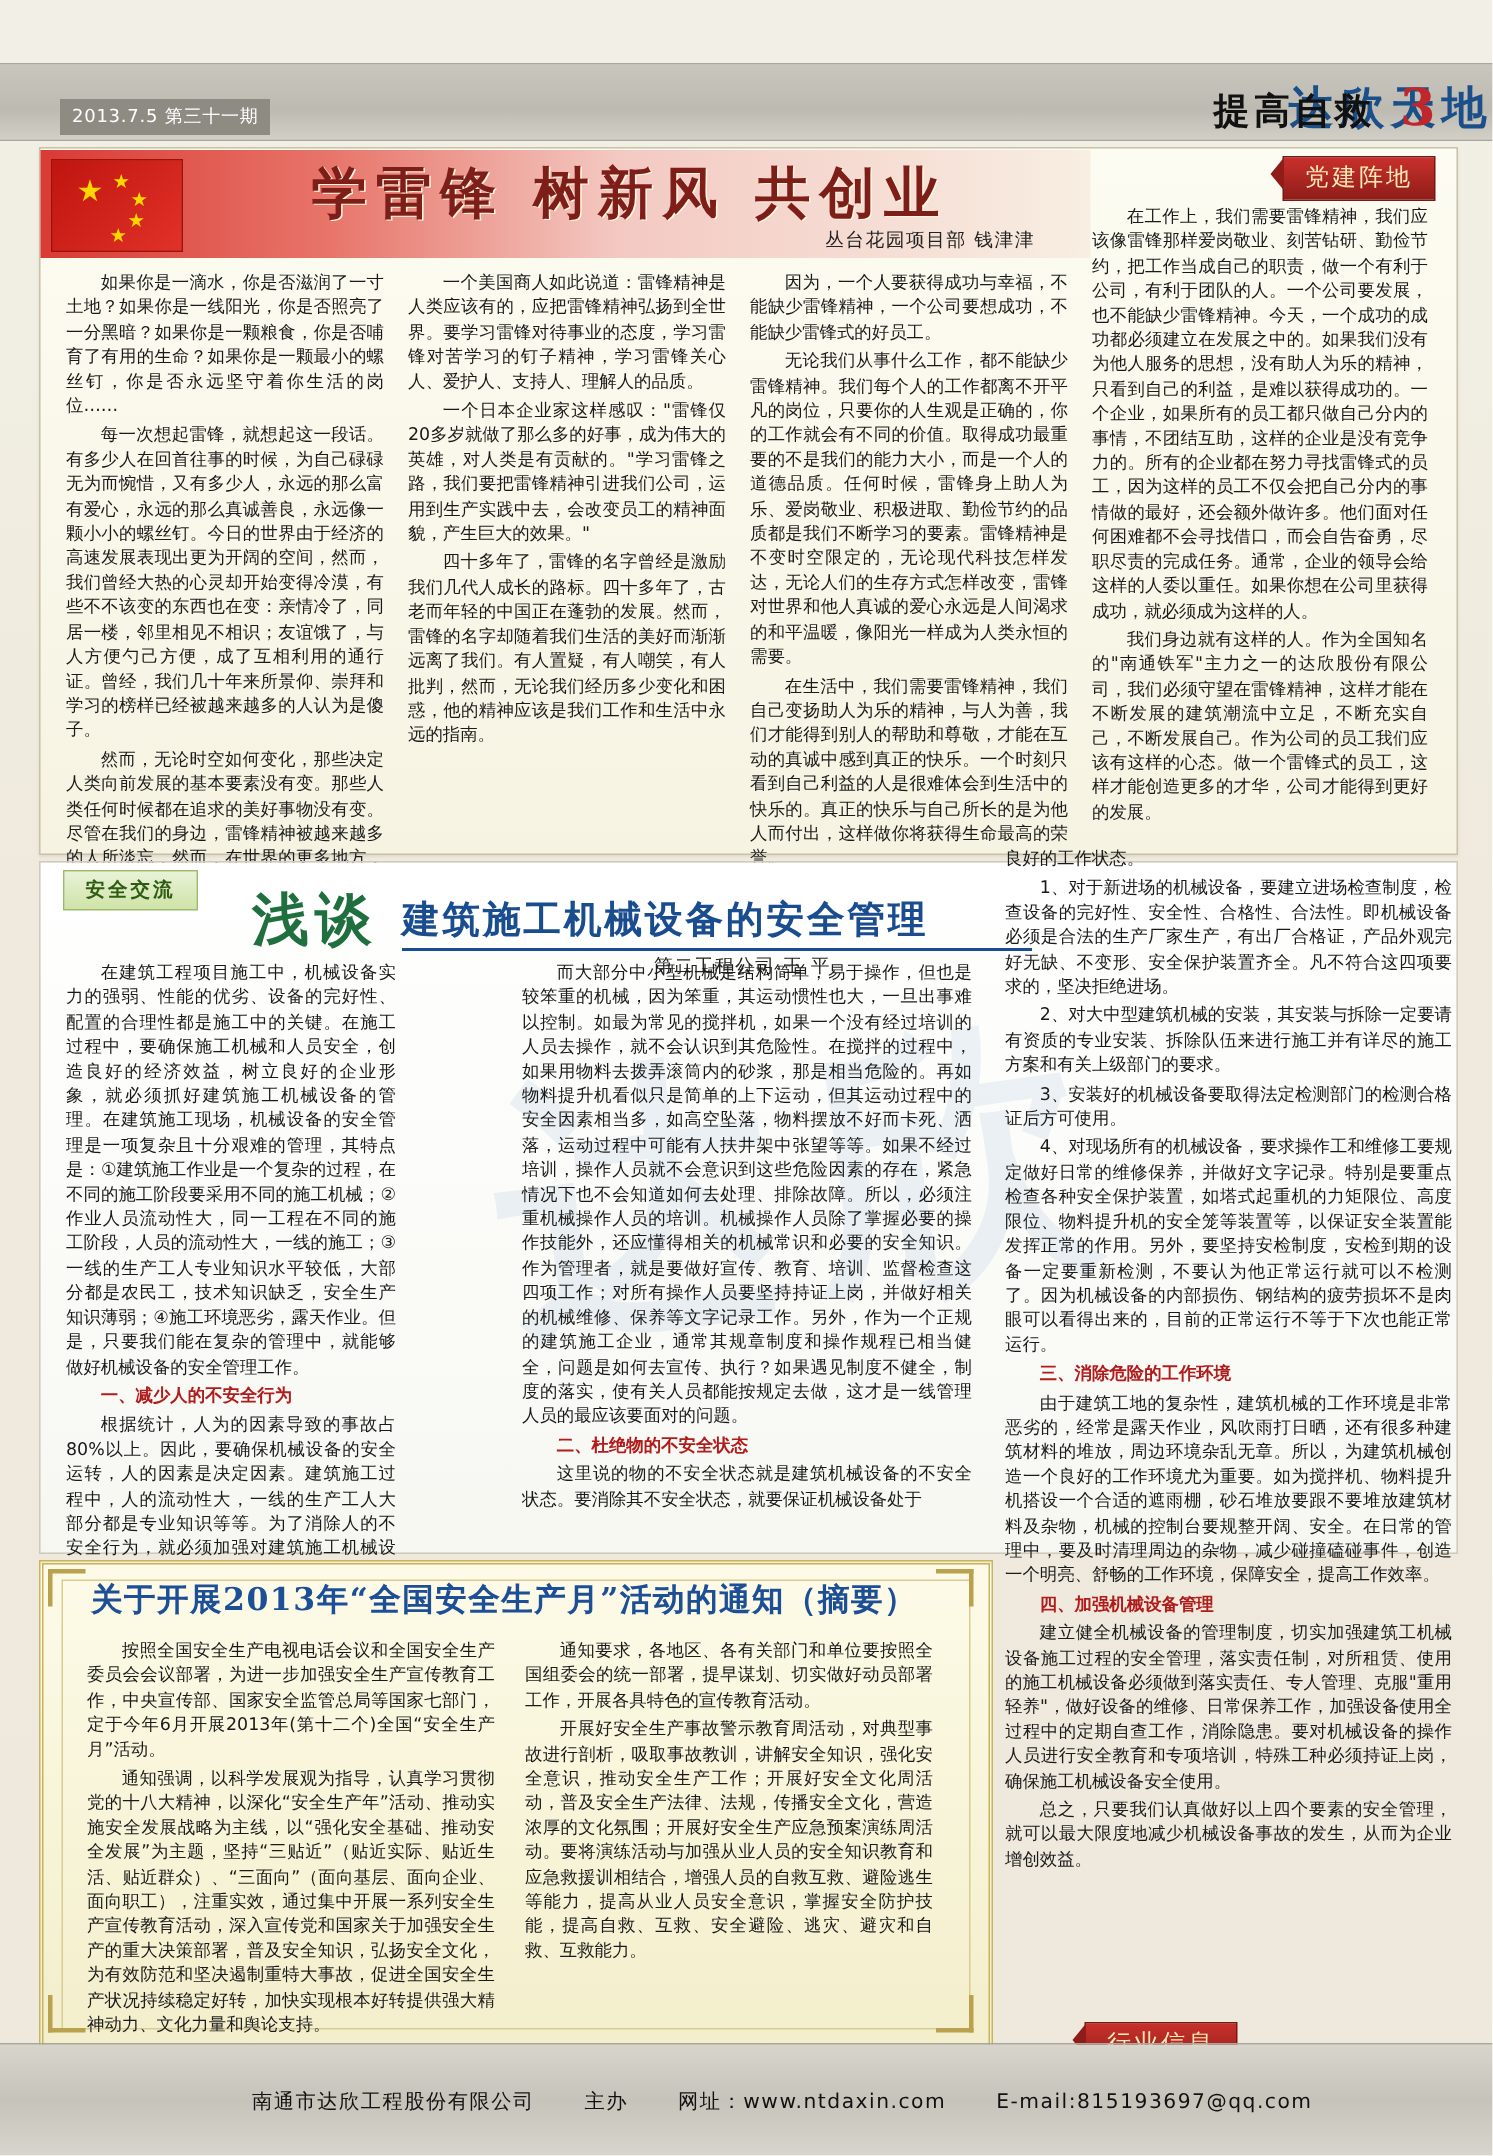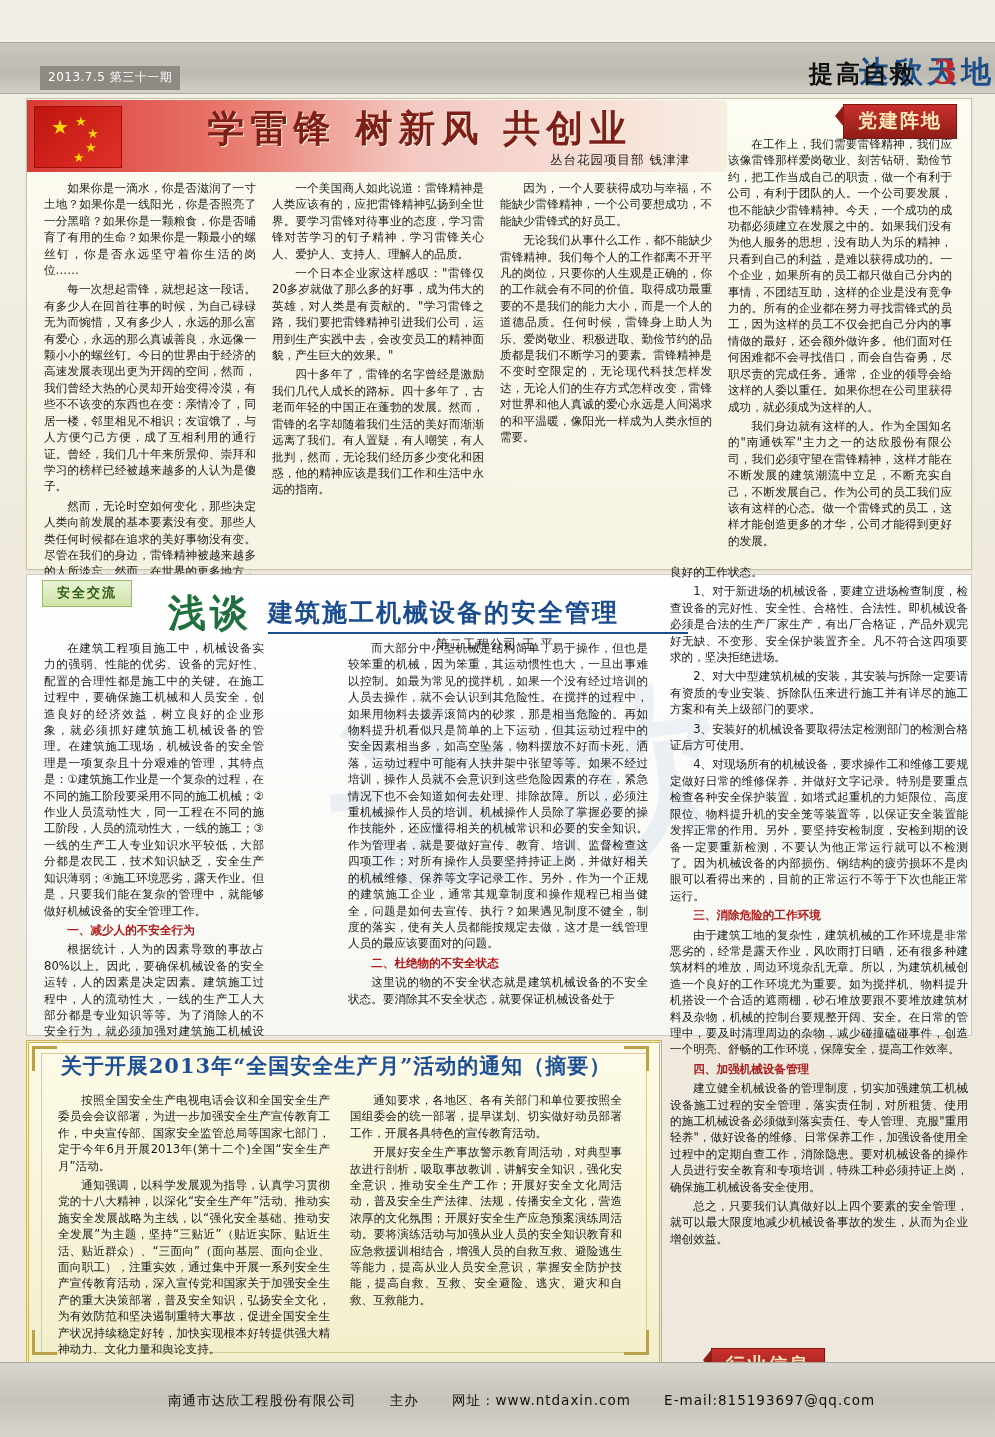--- a/index.html
+++ b/index.html
@@ -77,21 +77,21 @@
     text-shadow:1px 1px 0 #fff6e0;
   }
   .b1-byline {
     position:absolute; left:330px; top:152px; width:360px;
     text-align:right;
     font-size:12.5px; color:#222; letter-spacing:1px;
   }
   .tag-red {
     position:absolute;
     background:linear-gradient(180deg,#c9302c,#8e1d19);
-    color:#ffe9b5; font-size:19px; font-weight:bold;
+    color:#ffe9b5; font-size:16px; font-weight:normal;
     padding:3px 14px 4px 14px;
     letter-spacing:2px;
     border:1px solid #7a1713;
   }
   .tag-red:before{
     content:""; position:absolute; left:-9px; top:0; width:0;height:0;
     border-top:11px solid transparent; border-bottom:11px solid transparent;
     border-right:9px solid #8e1d19;
   }
   #tag-party { right:38px; top:104px; }
@@ -210,20 +210,21 @@
     <p>然而，无论时空如何变化，那些决定人类向前发展的基本要素没有变。那些人类任何时候都在追求的美好事物没有变。尽管在我们的身边，雷锋精神被越来越多的人所淡忘，然而，在世界的更多地方，雷锋被不同肤色的人们所景仰。雷锋精神以超越时空的力量成为人类最宝贵的精神财富。</p>
   </div>
   <div class="col" style="left:272px; top:180px; width:212px; height:378px;">
     <p>一个美国商人如此说道：雷锋精神是人类应该有的，应把雷锋精神弘扬到全世界。要学习雷锋对待事业的态度，学习雷锋对苦学习的钉子精神，学习雷锋关心人、爱护人、支持人、理解人的品质。</p>
     <p>一个日本企业家这样感叹："雷锋仅20多岁就做了那么多的好事，成为伟大的英雄，对人类是有贡献的。"学习雷锋之路，我们要把雷锋精神引进我们公司，运用到生产实践中去，会改变员工的精神面貌，产生巨大的效果。"</p>
     <p>四十多年了，雷锋的名字曾经是激励我们几代人成长的路标。四十多年了，古老而年轻的中国正在蓬勃的发展。然而，雷锋的名字却随着我们生活的美好而渐渐远离了我们。有人置疑，有人嘲笑，有人批判，然而，无论我们经历多少变化和困惑，他的精神应该是我们工作和生活中永远的指南。</p>
   </div>
   <div class="col" style="left:500px; top:180px; width:212px; height:378px;">
     <p>因为，一个人要获得成功与幸福，不能缺少雷锋精神，一个公司要想成功，不能缺少雷锋式的好员工。</p>
     <p>无论我们从事什么工作，都不能缺少雷锋精神。我们每个人的工作都离不开平凡的岗位，只要你的人生观是正确的，你的工作就会有不同的价值。取得成功最重要的不是我们的能力大小，而是一个人的道德品质。任何时候，雷锋身上助人为乐、爱岗敬业、积极进取、勤俭节约的品质都是我们不断学习的要素。雷锋精神是不变时空限定的，无论现代科技怎样发达，无论人们的生存方式怎样改变，雷锋对世界和他人真诚的爱心永远是人间渴求的和平温暖，像阳光一样成为人类永恒的需要。</p>
+    <p>在生活中，我们需要雷锋精神，我们自己变扬助人为乐的精神，与人为善，我们才能得到别人的帮助和尊敬，才能在互动的真诚中感到真正的快乐。一个时刻只看到自己利益的人是很难体会到生活中的快乐的。真正的快乐与自己所长的是为他人而付出，这样做你将获得生命最高的荣誉。</p>
   </div>
   <div class="col" style="left:728px; top:136px; width:224px; height:420px;">
     <p>在工作上，我们需要雷锋精神，我们应该像雷锋那样爱岗敬业、刻苦钻研、勤俭节约，把工作当成自己的职责，做一个有利于公司，有利于团队的人。一个公司要发展，也不能缺少雷锋精神。今天，一个成功的成功都必须建立在发展之中的。如果我们没有为他人服务的思想，没有助人为乐的精神，只看到自己的利益，是难以获得成功的。一个企业，如果所有的员工都只做自己分内的事情，不团结互助，这样的企业是没有竞争力的。所有的企业都在努力寻找雷锋式的员工，因为这样的员工不仅会把自己分内的事情做的最好，还会额外做许多。他们面对任何困难都不会寻找借口，而会自告奋勇，尽职尽责的完成任务。通常，企业的领导会给这样的人委以重任。如果你想在公司里获得成功，就必须成为这样的人。</p>
     <p>我们身边就有这样的人。作为全国知名的"南通铁军"主力之一的达欣股份有限公司，我们必须守望在雷锋精神，这样才能在不断发展的建筑潮流中立足，不断充实自己，不断发展自己。作为公司的员工我们应该有这样的心态。做一个雷锋式的员工，这样才能创造更多的才华，公司才能得到更好的发展。</p>
   </div>
 
   <div class="block2"></div>
   <div class="watermark">达欣</div>
   <div class="tag-green" id="tag-safety">安全交流</div>
   <div class="b2-qian">浅谈</div>

